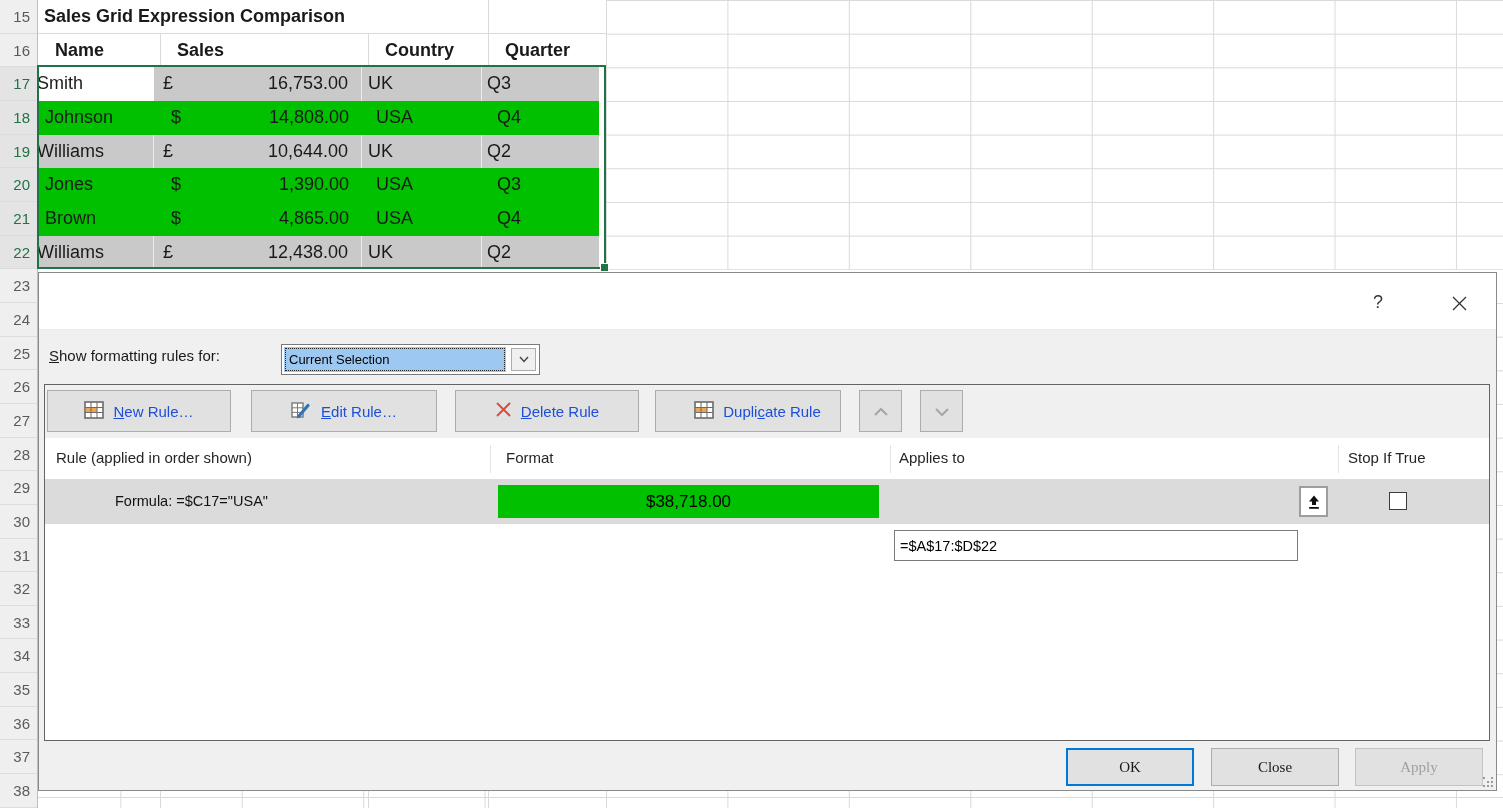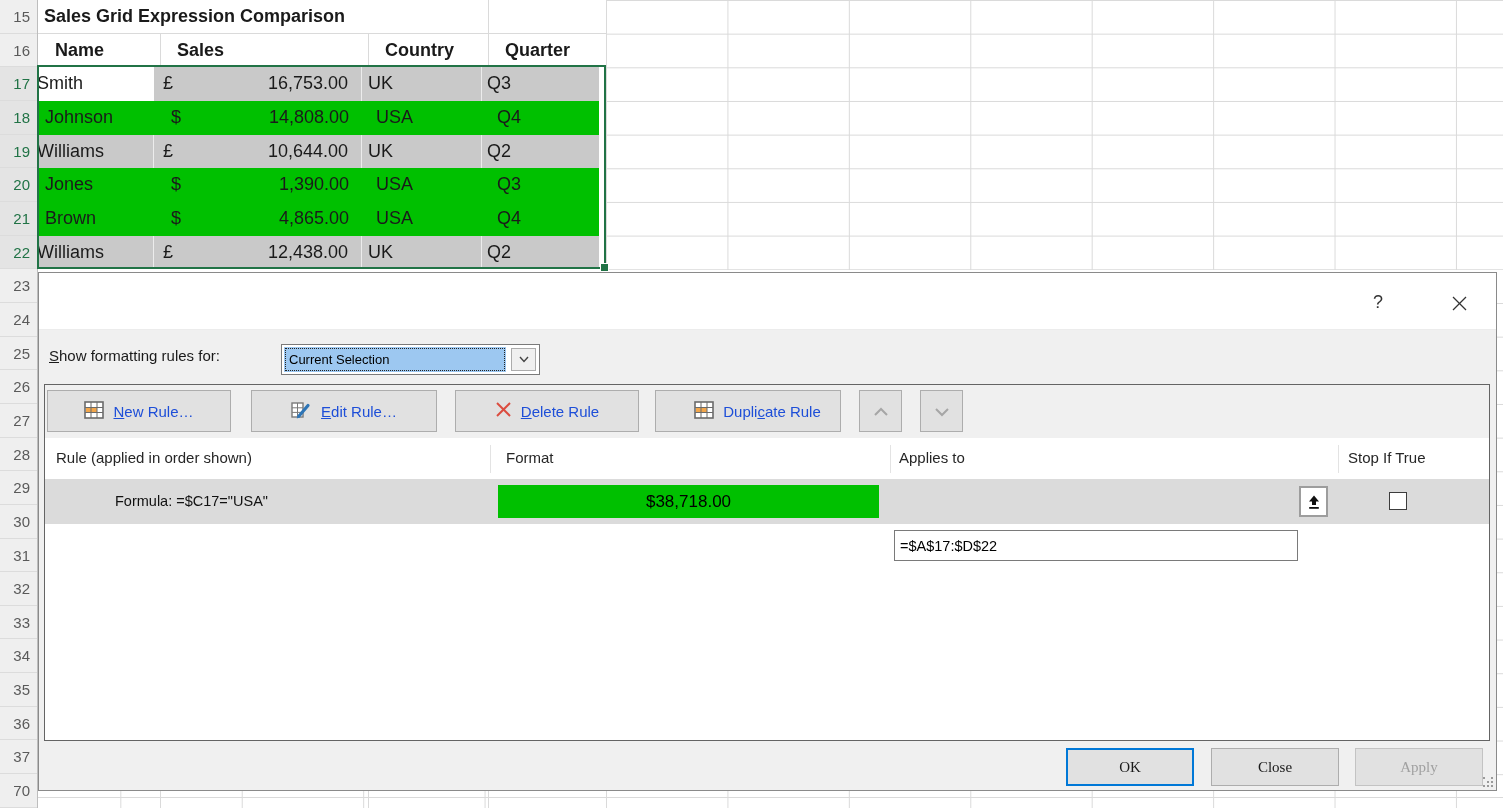--- a/index.html
+++ b/index.html
@@ -154,21 +154,21 @@
       <div class="rh">28</div>
       <div class="rh">29</div>
       <div class="rh">30</div>
       <div class="rh">31</div>
       <div class="rh">32</div>
       <div class="rh">33</div>
       <div class="rh">34</div>
       <div class="rh">35</div>
       <div class="rh">36</div>
       <div class="rh">37</div>
-      <div class="rh">70</div>
+      <div class="rh">38</div>
     </div>
 
   <div class="sheet-title">Sales Grid Expression Comparison</div>
 
   <div class="col-header-row">
     <div class="ch w-a">Name</div>
     <div class="ch w-b">Sales</div>
     <div class="ch w-c">Country</div>
     <div class="ch w-d">Quarter</div>
   </div>

